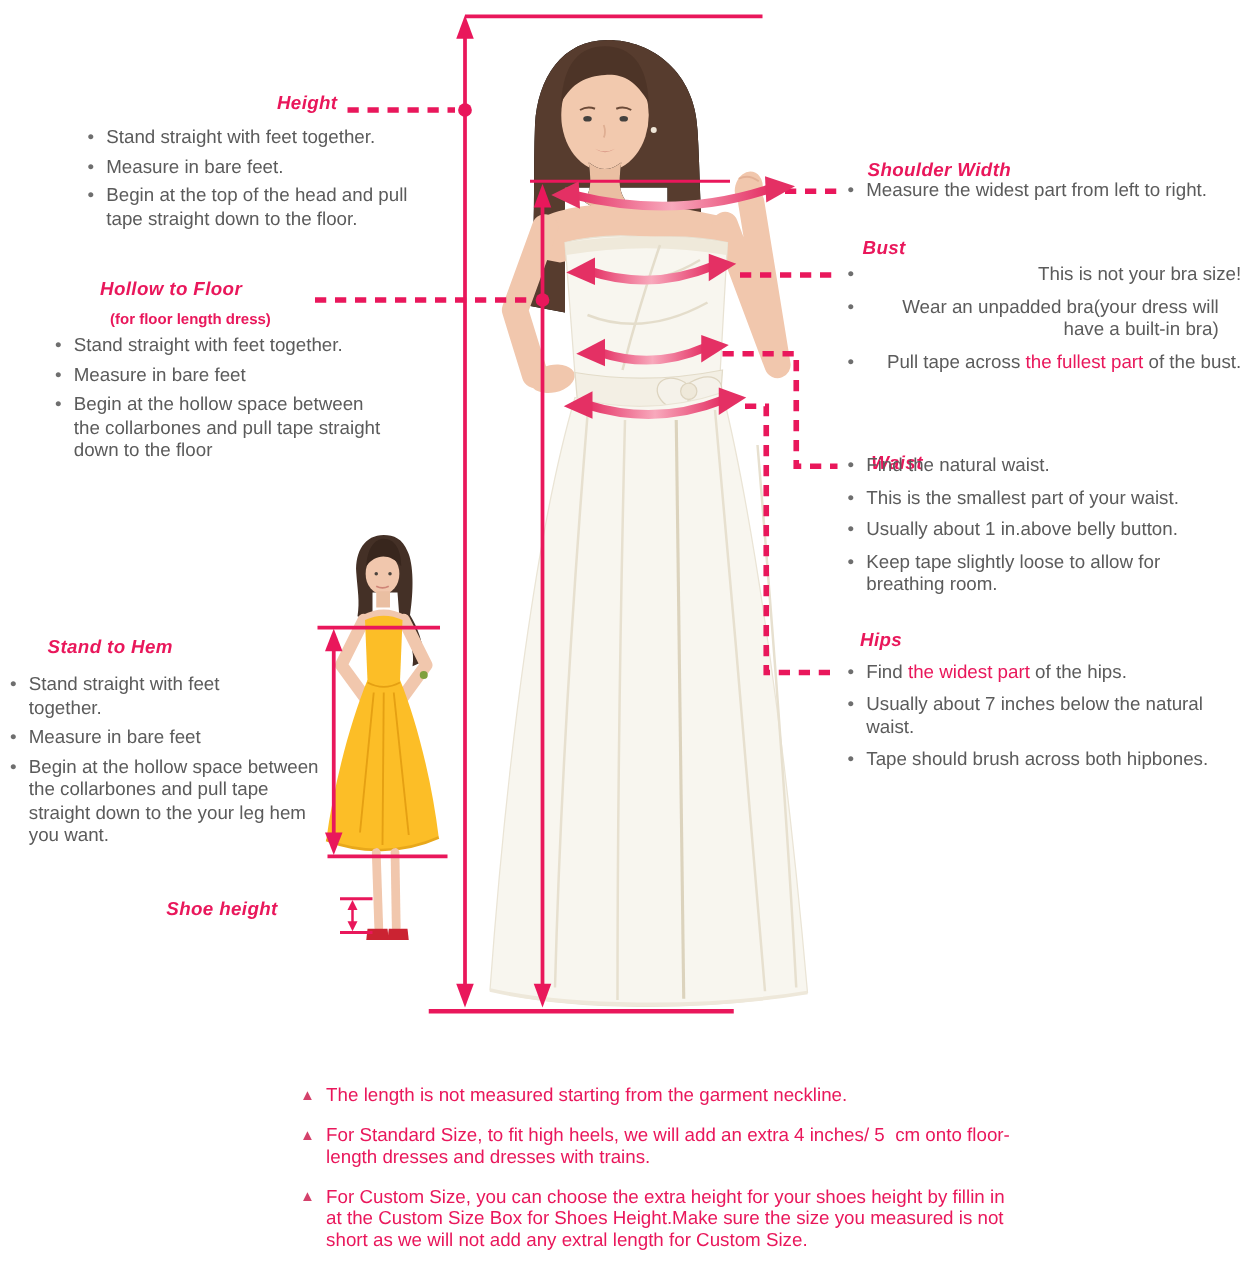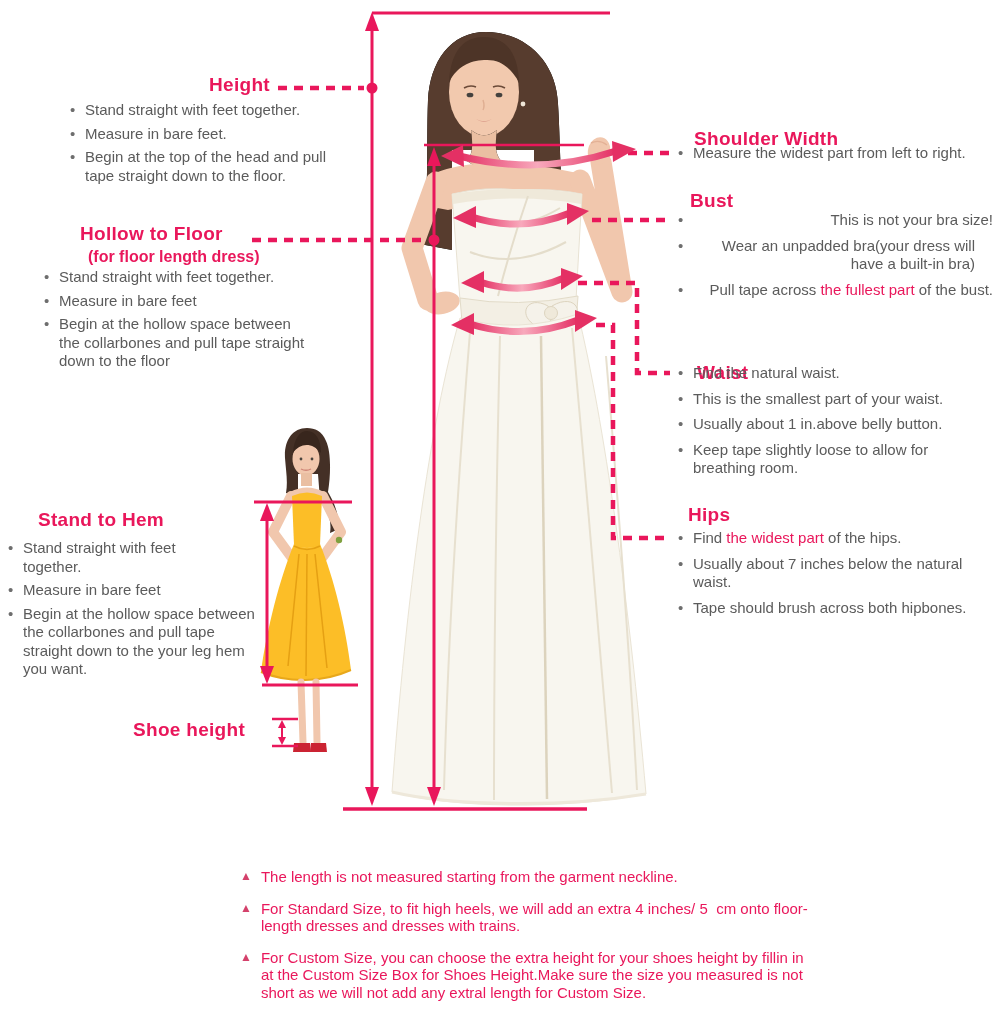--- a/index.html
+++ b/index.html
@@ -8,24 +8,24 @@
   }
   html,body{margin:0;padding:0;}
   body{
     width:1000px;height:1024px;background:#ffffff;
     font-family:"Liberation Sans",sans-serif;
     position:relative;overflow:hidden;
   }
   .abs{position:absolute;}
   svg.art{position:absolute;left:0;top:0;}
   h2.sec-title{
-    margin:0;font-size:19px;font-weight:bold;color:var(--accent);
-    white-space:nowrap;letter-spacing:.3px;
+    margin:0;font-size:15px;font-weight:bold;color:var(--accent);
+    white-space:nowrap;letter-spacing:.3px;font-style:italic;
   }
-  .subtitle{font-size:16px;font-weight:bold;color:var(--accent);white-space:nowrap;}
+  .subtitle{font-size:12px;font-weight:bold;color:var(--accent);white-space:nowrap;}
   ul.instr{margin:0;padding:0;list-style:none;font-size:15px;color:var(--txt);line-height:18.5px;}
   ul.instr li{position:relative;padding-left:15px;margin-bottom:5px;white-space:pre-wrap;}
   ul.instr.wide li{margin-bottom:7px;}
   ul.instr li::before{content:"\2022";position:absolute;left:0;top:0;color:#6e6e6e;}
   .cap262{max-width:262px;} .cap255{max-width:255px;} .cap178{max-width:178px;}
   .cap240{max-width:240px;} .cap282{max-width:282px;} .cap264{max-width:264px;}
   .cap295{max-width:295px;}
   .hl{color:var(--accent);}
   .title-right{text-align:right;}
   .notes{display:block;}

